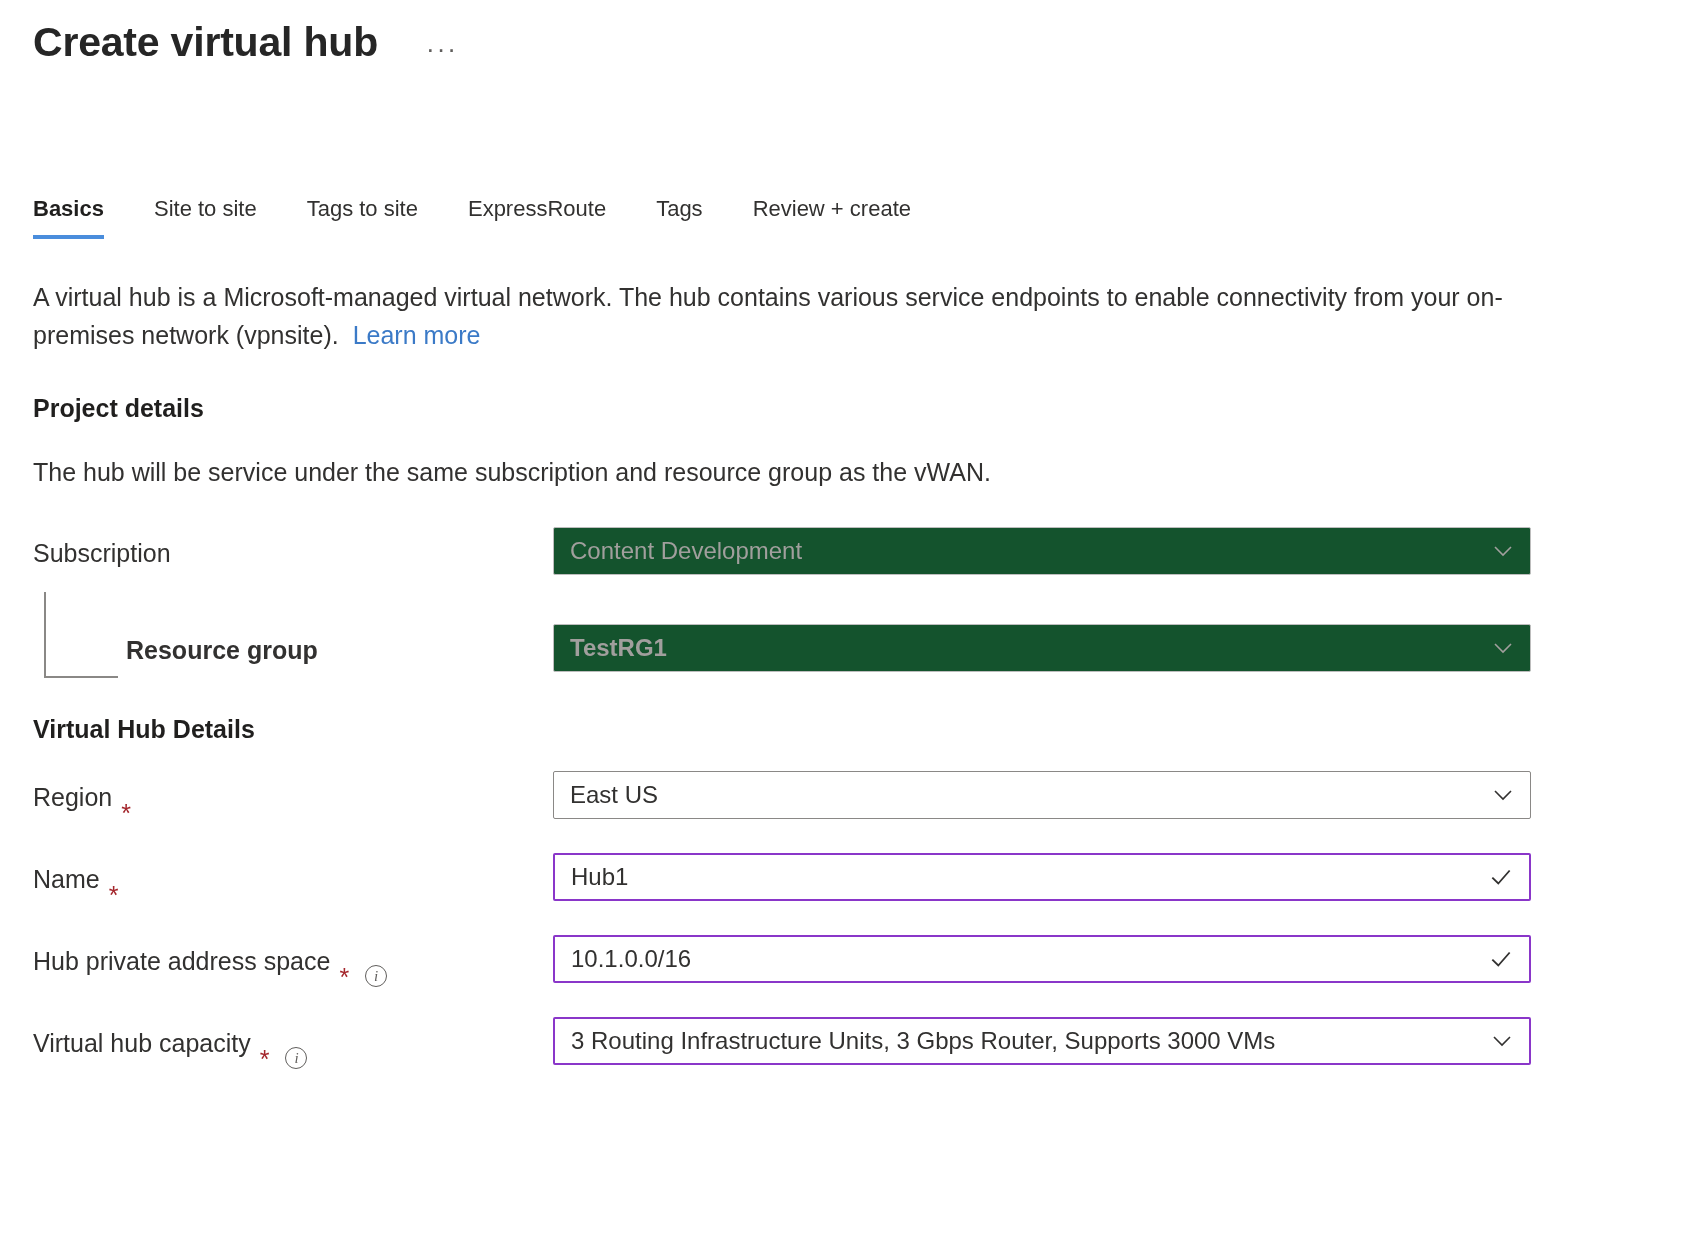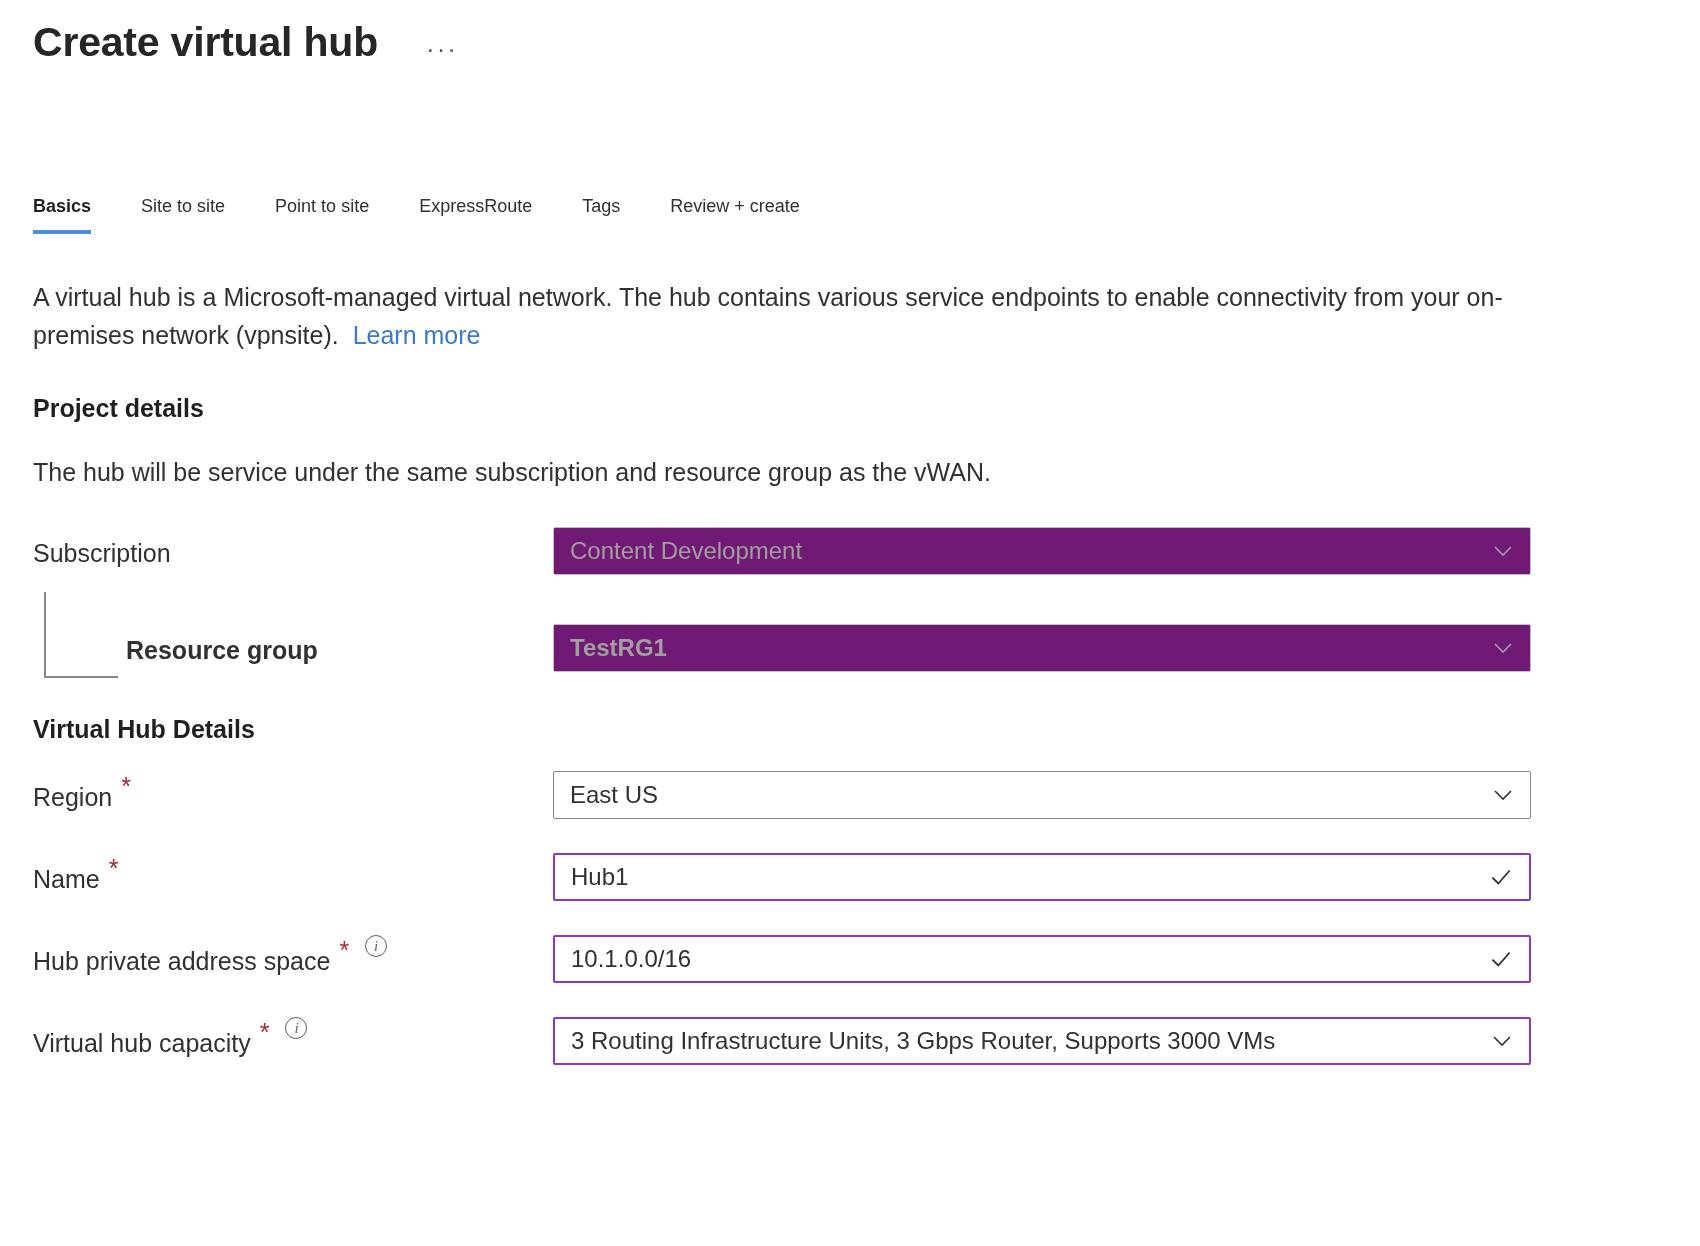--- a/index.html
+++ b/index.html
@@ -25,21 +25,21 @@
     cursor: pointer; line-height: 1; padding: 4px 6px;
     user-select: none;
   }
 
   
   .tabs {
     position:absolute; left:33px; top:195px;
     display:flex; align-items:flex-end; gap:0;
   }
   .tab {
-    font-size: 18px; color:#323130; padding: 0 0 16px 0;
+    font-size: 22px; color:#323130; padding: 0 0 16px 0;
     margin-right: 50px; cursor:pointer; white-space:nowrap;
     position:relative; line-height: 1.25;
   }
   .tab:last-child { margin-right: 0; }
   .tab.active { font-weight: 700; color:#201f1e; }
   .tab.active::after {
     content:""; position:absolute; left:0; right:0; bottom:0;
     height: 4px; background: var(--accent, #4a8ddc);
   }
 
@@ -61,41 +61,41 @@
   .section-sub {
     position:absolute; left:33px; top:454px;
     font-size: 25px; color:#323130; line-height:1.5;
   }
 
   
   .row { position:absolute; left:0; width:1700px; height: 52px; }
   .row .label {
     position:absolute; left:33px; top:0;
     font-size: 25px; color:#323130; line-height: 52px; white-space:nowrap;
-    display:flex; align-items:flex-start; height:52px;
+    display:flex; align-items:flex-end; height:52px;
   }
   .label.indented { left: 126px; }
   .req-star { color:#a4262c; margin-left: 9px; font-size: 25px; line-height:1; position:relative; top:3px; }
   .info-icon {
     display:inline-flex; align-items:center; justify-content:center;
     width: 22px; height: 22px; border-radius: 50%;
     border: 1.6px solid #605e5c; color:#605e5c;
     font-size: 15px; font-family:"Liberation Serif", serif; font-style: italic;
     margin-left: 16px; cursor:pointer; flex: none; line-height:1;
   }
 
   .field {
     position:absolute; left: 553px; width: 978px; height: 48px;
     border: 1.5px solid #8a8886; background:#fff; border-radius: 2px;
     display:flex; align-items:center; padding: 0 14px 0 16px;
     font-size: 24px; color:#323130; cursor:pointer;
   }
   .field .val { flex: 1; white-space:nowrap; overflow:hidden; text-overflow:ellipsis; }
   .field.disabled {
-    background:#701a75; border-color:#bdbdbd; color:#a19f9d; cursor:default;
+    background:#14532d; border-color:#bdbdbd; color:#a19f9d; cursor:default;
   }
   .field.disabled .val { color:#a19f9d; }
   .field.valid { border: 2px solid #8a36c9; }
 
   .chevron {
     width: 26px; height: 26px; flex:none; margin-left: 10px;
     display:flex; align-items:center; justify-content:center;
   }
   .chevron svg { display:block; }
   .check {
@@ -122,21 +122,21 @@
 <div class="page">
 
   <div class="header">
     <div class="page-title">Create virtual hub</div>
     <div class="ellipsis-btn">···</div>
   </div>
 
   <div class="tabs">
     <div class="tab active">Basics</div>
     <div class="tab">Site to site</div>
-    <div class="tab">Point to site</div>
+    <div class="tab">Tags to site</div>
     <div class="tab">ExpressRoute</div>
     <div class="tab">Tags</div>
     <div class="tab">Review + create</div>
   </div>
 
   <div class="intro">
     <span>A virtual hub is a Microsoft-managed virtual network. The hub contains various service endpoints to enable connectivity from</span>
     <span>your on-premises network (vpnsite).</span><span class="link">Learn more</span>
   </div>
 

